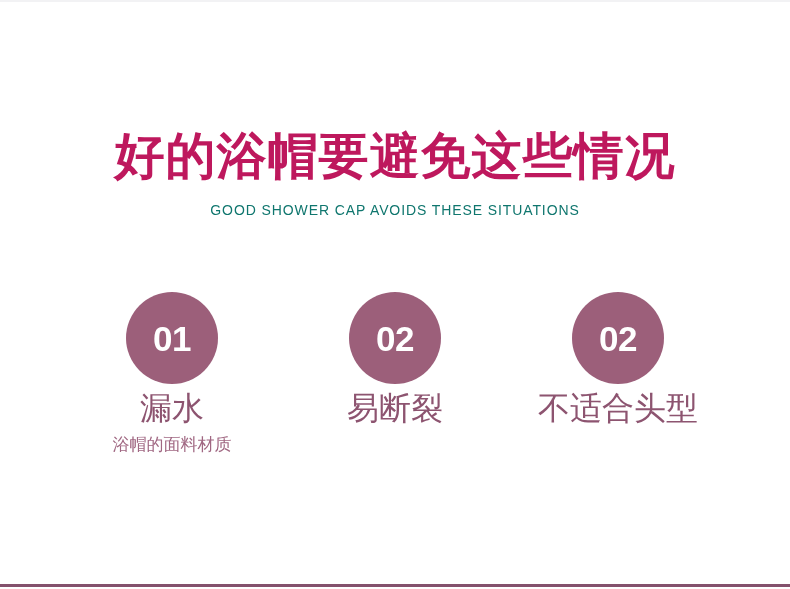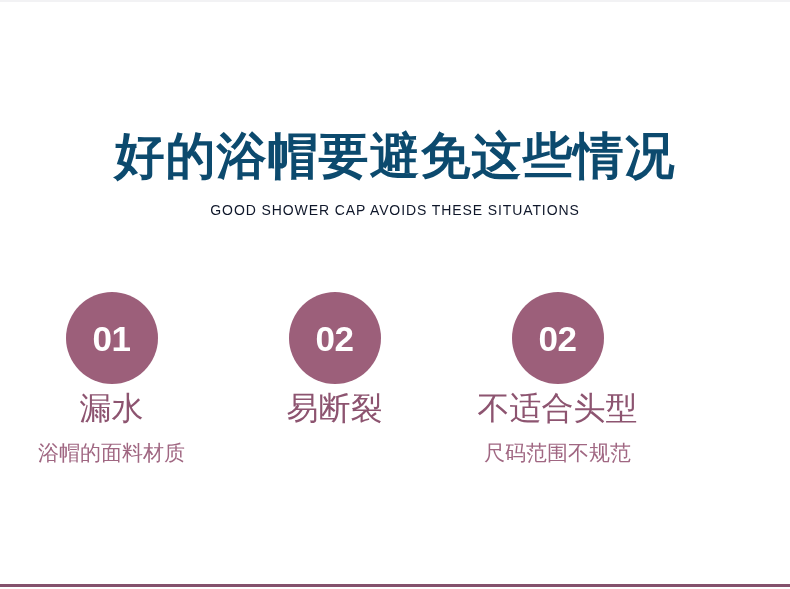--- a/index.html
+++ b/index.html
@@ -38,44 +38,45 @@
   }
   .title {
     position: absolute;
     top: 126px;
     left: 0;
     width: 790px;
     text-align: center;
     font-size: 50px;
     line-height: 60px;
     font-weight: bold;
-    color: #0c4a6e;
+    color: #be185d;
     letter-spacing: 1px;
     white-space: nowrap;
   }
   .subtitle {
     position: absolute;
     top: 201px;
     left: 0;
     width: 790px;
     text-align: center;
     font-size: 14px;
     line-height: 18px;
     font-weight: normal;
-    color: #0f172a;
+    color: #0f766e;
     letter-spacing: 0.9px;
     white-space: nowrap;
   }
   .columns {
     position: absolute;
     top: 292px;
     left: 0;
     width: 790px;
     display: flex;
     flex-direction: row;
+    justify-content: center;
     align-items: flex-start;
   }
   .column {
     width: 223px;
     display: flex;
     flex-direction: column;
     align-items: center;
   }
   .badge {
     width: 92px;
@@ -96,22 +97,22 @@
   }
   .heading {
     margin-top: 4px;
     font-size: 32px;
     line-height: 40px;
     color: #8d5470;
     white-space: nowrap;
     text-align: center;
   }
   .desc {
-    margin-top: 10px;
-    font-size: 21px;
+    margin-top: 2px;
+    font-size: 17px;
     line-height: 29px;
     color: #a06782;
     text-align: center;
     max-width: 160px;
   }
   .col-3 .desc {
     max-width: 150px;
   }
 </style>
 </head>
@@ -140,20 +141,19 @@
         <span class="badge-num">02</span>
       </div>
       <div class="heading">易断裂</div>
     </div>
 
     <div class="column col-3">
       <div class="badge">
         <span class="badge-num">02</span>
       </div>
       <div class="heading">不适合头型</div>
-      <div class="desc">尺码范围不规范</div>
     </div>
 
   </div>
 
   <div class="bottom-rule"></div>
 
 </div>
 
 </body></html>

